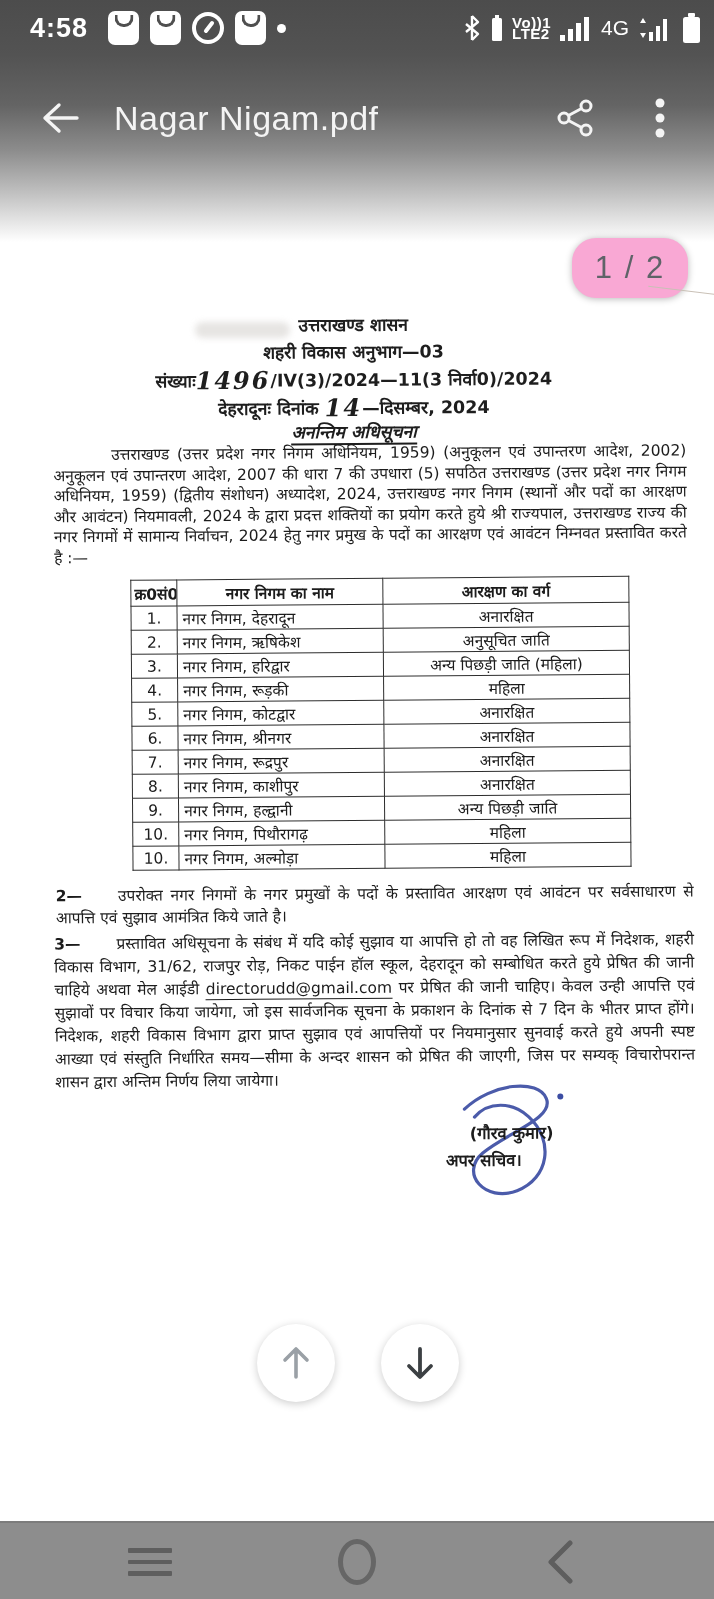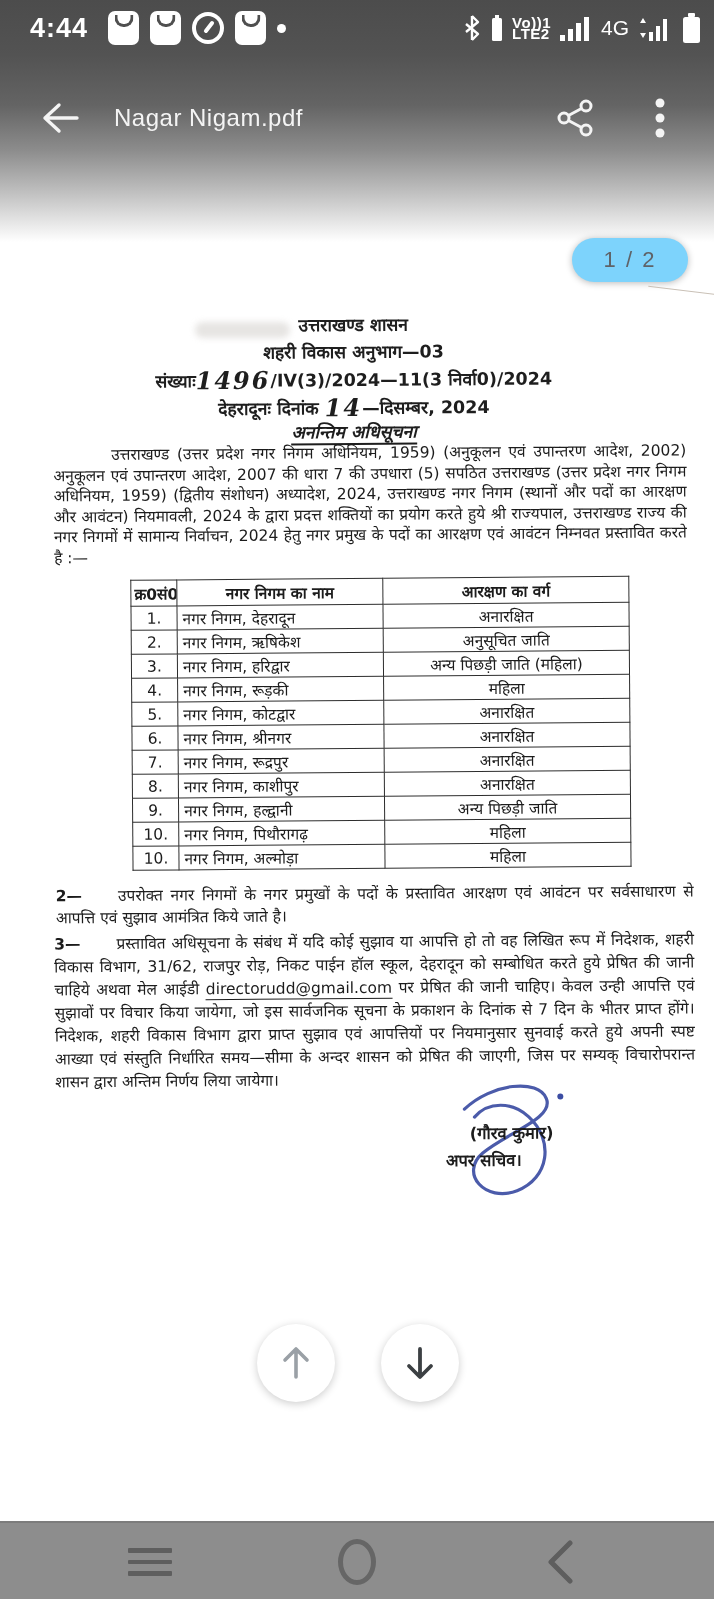--- a/index.html
+++ b/index.html
@@ -22,28 +22,28 @@
   .badge-gauge::before { content:""; position:absolute; inset:4px; background:#4f4f4f; border-radius:50%; }
   .badge-gauge::after { content:""; position:absolute; top:8px; left:15px; width:4px; height:14px; background:#fff; border-radius:2px; transform:rotate(38deg); }
   .sb-dot { width:9px; height:9px; background:#fff; border-radius:50%; }
   .sb-right { display:flex; align-items:center; gap:9px; margin-left:auto; }
   .volte { font-size:15px; font-weight:700; line-height:11px; text-align:left; letter-spacing:0.5px; }
   .sb-4g { font-size:21px; font-weight:500; }
 
   
   .app-bar { position:absolute; top:84px; left:0; width:714px; height:68px; display:flex; align-items:center; }
   .back-btn { margin-left:38px; width:44px; height:44px; display:flex; align-items:center; justify-content:center; cursor:pointer; }
-  .app-title { margin-left:32px; font-size:24px; font-weight:400; color:#f4f4f4; letter-spacing:0.5px; }
+  .app-title { margin-left:32px; font-size:34px; font-weight:400; color:#f4f4f4; letter-spacing:0.5px; }
   .share-btn { margin-left:auto; width:46px; height:46px; display:flex; align-items:center; justify-content:center; cursor:pointer; }
   .menu-btn { margin:0 34px 0 42px; width:40px; height:46px; display:flex; align-items:center; justify-content:center; cursor:pointer; }
 
   
-  .page-pill { position:absolute; left:572px; top:238px; width:116px; height:44px; background:#7dd3fc; border-radius:24px;
+  .page-pill { position:absolute; left:572px; top:238px; width:116px; height:60px; background:#f9a8d4; border-radius:24px;
     box-shadow:0 1px 7px rgba(0,0,0,0.28); display:flex; align-items:center; justify-content:center;
-    font-size:22px; color:#5f6368; letter-spacing:2px; }
+    font-size:31px; color:#5f6368; letter-spacing:2px; }
   .page-edge-line { position:absolute; left:648px; top:290px; width:70px; height:1px; background:#c9c0b6; transform:rotate(7deg); }
   .smudge { position:absolute; left:195px; top:322px; width:95px; height:16px; background:#b9b4ae; opacity:0.35; filter:blur(3px); border-radius:8px; }
 
   
   .doc { position:absolute; inset:0; transform:rotate(-0.45deg); color:#1e1e1e; font-family:"DejaVu Sans", sans-serif; }
   .doc-center { position:absolute; left:0; width:714px; text-align:center; font-weight:700; font-size:17.5px; }
   .doc-h1 { top:312px; }
   .doc-h2 { top:339px; }
   .doc-ref { top:363px; font-weight:700; }
   .doc-date { top:391px; font-weight:700; }
@@ -87,21 +87,21 @@
   .home-oval { width:38px; height:46px; border:5px solid #666; border-radius:50%; }
 </style>
 </head>
 <body>
 
 <div class="screen">
 
   <div class="top-gradient"></div>
 
   <div class="status-bar">
-    <span class="sb-time">4:44</span>
+    <span class="sb-time">4:58</span>
     <span class="sb-notifs">
       <span class="badge-app"></span>
       <span class="badge-app"></span>
       <span class="badge-gauge"></span>
       <span class="badge-app"></span>
       <span class="sb-dot"></span>
     </span>
     <span class="sb-right">
       <svg width="20" height="28" viewBox="0 0 20 28">
         <path d="M10 2 L10 26 M10 2 L16 8 L4 18 M10 26 L16 20 L4 10" stroke="#fff" stroke-width="2.4" fill="none" stroke-linejoin="round"></path>

